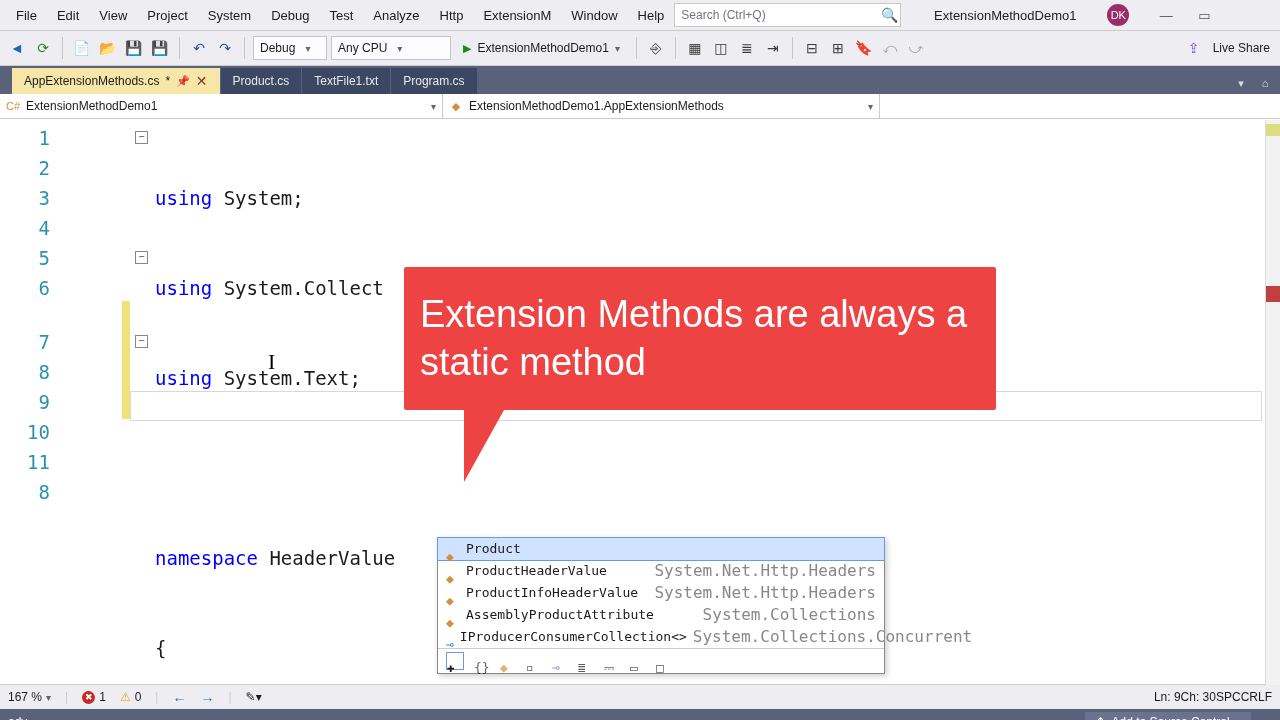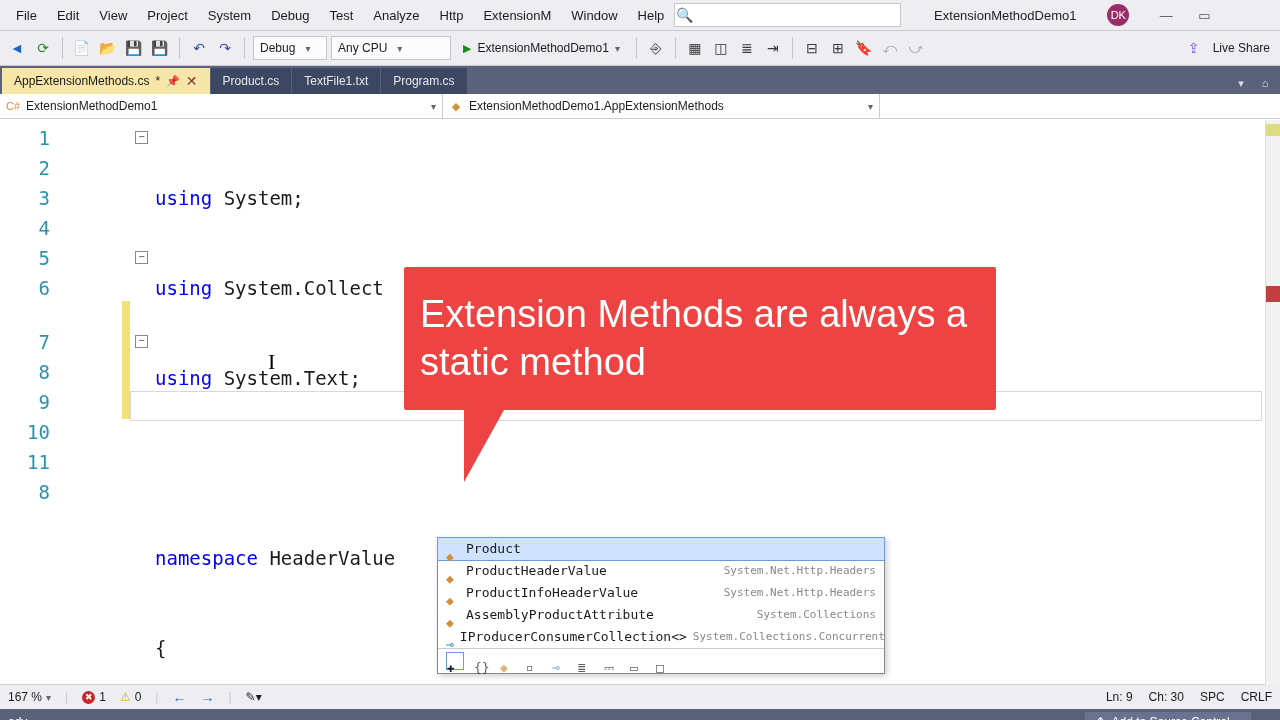--- a/index.html
+++ b/index.html
@@ -18,21 +18,21 @@
   .vsep{width:1px;height:22px;background:#c6c6c6;margin:0 4px}
   .combo{height:22px;border:1px solid #c6c6c6;background:#fcfcfc;display:flex;align-items:center;padding:0 6px;font-size:12px;gap:10px;position:relative}
   .combo .caret{color:#666;font-size:10px}
   .combo.debug{width:60px}
   .combo.cpu{width:106px}
   .runbtn{display:flex;align-items:center;gap:6px;height:22px;padding:0 8px;font-size:12px}
   .runbtn .play{color:#1e8a1e;font-size:11px}
   .tbright{margin-left:auto;display:flex;align-items:center;gap:8px;padding-right:10px}
   .liveshare{display:flex;align-items:center;gap:6px;font-size:12px;color:#222}
   
-  .doctabs{height:28px;background:#5a617b;display:flex;align-items:flex-end;padding-left:2px}
+  .doctabs{height:28px;background:#5a617b;display:flex;align-items:flex-end;padding-left:12px}
   .doctab{height:26px;display:flex;align-items:center;padding:0 12px;background:#3c4763;color:#e8e8e8;font-size:12px;margin-right:1px;gap:6px;position:relative}
   .doctab.active{background:#f6e6a7;color:#1b1b1b}
   .doctab.active .dirty{color:#1b1b1b}
   .doctab.active .close{color:#8a3030}
   .doctab .close{font-size:14px;color:#ccc}
   .doctabs .tail{margin-left:auto;display:flex;gap:2px;padding-right:4px}
   .doctabs .tail div{width:22px;height:22px;color:#ddd;display:flex;align-items:center;justify-content:center;font-size:11px}
   
   .navdrops{height:24px;background:#fff;border-bottom:1px solid #ccc;display:flex}
   .navdrop{flex:1;border-right:1px solid #ccc;display:flex;align-items:center;padding:0 6px;font-size:12px;gap:6px}
@@ -49,40 +49,40 @@
   .code{position:absolute;left:155px;top:4px;right:14px;white-space:pre}
   .code .ln{height:30px}
   .kw{color:#0000ff}
   .cursI{position:absolute;left:268px;top:228px;font-family:serif;font-size:22px;color:#000}
   
   .intelli{position:absolute;left:437px;top:418px;width:446px;border:1px solid #888;background:#fff;box-shadow:2px 2px 6px rgba(0,0,0,.2);font-size:13px}
   .intelli .row{height:22px;display:flex;align-items:center;padding:0 8px;gap:6px}
   .intelli .row.sel{background:#cfe2ff;border:1px solid #6a9ae0;margin:-1px}
   .intelli .row .ico{width:14px;height:14px}
   .intelli .row .main{flex:1}
-  .intelli .row .ns{color:#888;font-size:11px}
+  .intelli .row .ns{color:#888;font-size:16px}
   .intelli b{font-weight:400}
   .intelli .toolbar2{height:24px;border-top:1px solid #ccc;display:flex;align-items:center;gap:10px;padding:0 8px}
   .intelli .tbi{width:16px;height:16px;opacity:.7}
   .intelli .tbi.first{border:1px solid #6a9ae0;opacity:1}
   
   .callout{position:absolute;left:404px;top:148px;width:560px;background:#ee4343;color:#fff;font-family:"Segoe UI",sans-serif;font-weight:500;border-radius:2px;padding:24px 16px;font-size:38px;line-height:1.25;box-shadow:0 0 0 rgba(0,0,0,0)}
   .callout::after{content:"";position:absolute;left:60px;bottom:-72px;border-width:72px 40px 0 0;border-style:solid;border-color:#ee4343 transparent transparent transparent}
   
   .vstrip{position:absolute;right:0;top:120px;width:14px;height:565px;background:#f2f2f2;border-left:1px solid #ddd}
   .vstrip .mk1{position:absolute;right:0;top:4px;width:14px;height:12px;background:#dcdc80}
   .vstrip .mk2{position:absolute;right:0;top:166px;width:14px;height:16px;background:#c04040}
   
   .infobar{height:24px;background:#eeeef2;border-top:1px solid #ccc;display:flex;align-items:center;font-size:12px;gap:14px;padding:0 8px}
   .infobar .zoom{display:flex;align-items:center;gap:4px}
   .err{display:flex;align-items:center;gap:4px}
   .err .e{width:13px;height:13px;border-radius:50%;background:#c62828;color:#fff;font-size:9px;display:flex;align-items:center;justify-content:center}
   .err .w{color:#e0a800}
   .navarrow{color:#1a66c2;font-size:14px}
-  .infobar .right{margin-left:auto;display:flex;gap:16px}
+  .infobar .right{margin-left:auto;display:flex;}
   
   .status{height:26px;background:#5a617b;color:#fff;display:flex;align-items:center;font-size:12px;padding:0 8px}
   .status .right{margin-left:auto;display:flex;align-items:center;gap:10px}
   .scbtn{background:#6b7290;padding:3px 10px;display:flex;align-items:center;gap:6px}
   .curline{position:absolute;left:130px;top:272px;right:18px;height:28px;border:1px solid #d8d8d8;pointer-events:none}
 </style>
 </head>
 <body>
 
 <div class="menubar">
@@ -92,20 +92,21 @@
   <div class="item">Project</div>
   <div class="item">System</div>
   <div class="item">Debug</div>
   <div class="item">Test</div>
   <div class="item">Analyze</div>
   <div class="item">Http</div>
   <div class="item">ExtensionM</div>
   <div class="item">Window</div>
   <div class="item">Help</div>
   <div class="searchbox">
+    <input placeholder="Search (Ctrl+Q)" style="">
     <span class="mag">🔍</span>
   </div>
   <div class="solname">ExtensionMethodDemo1</div>
   <div class="avatar">DK</div>
   <div class="winbtn">—</div>
   <div class="winbtn">▭</div>
 </div>
 
 <div class="toolbar">
   <div class="tb" style="color:#1a66c2">◄</div>

